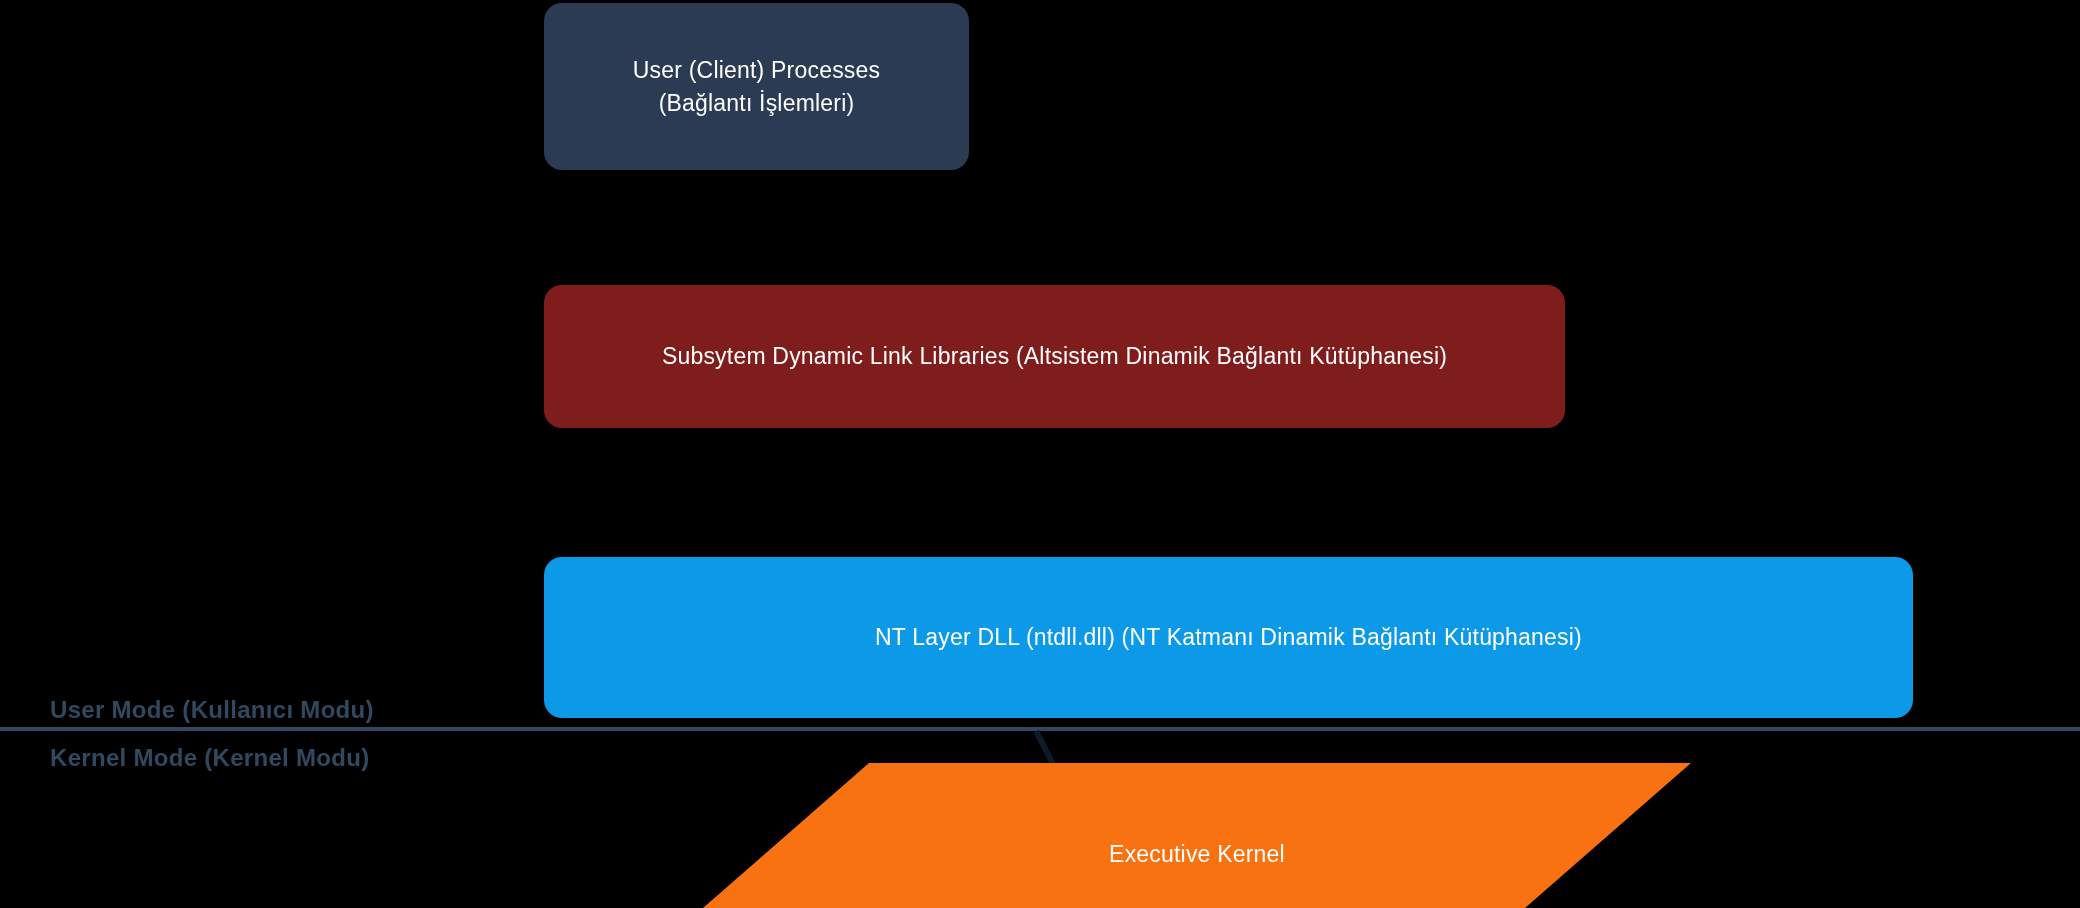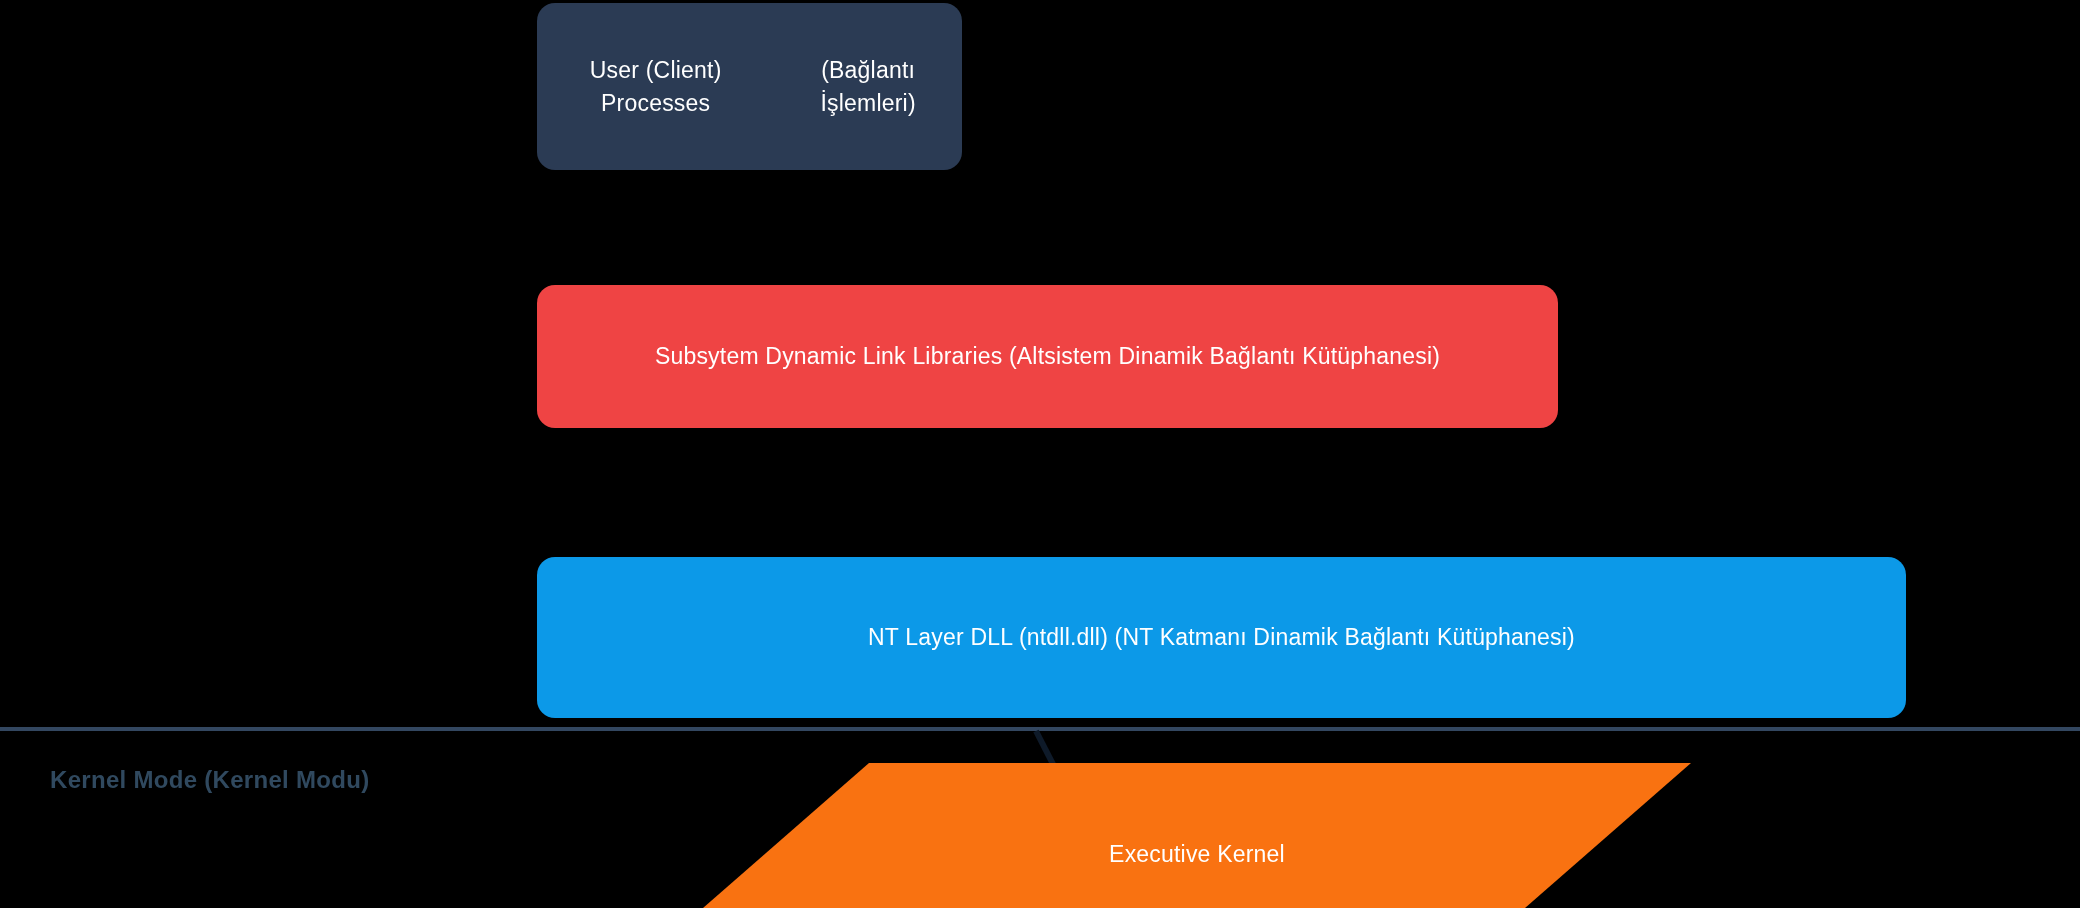--- a/index.html
+++ b/index.html
@@ -11,40 +11,41 @@
     position: relative;
     width: 2080px;
     height: 908px;
     background: #000000;
     overflow: hidden;
     font-family: "Liberation Sans", sans-serif;
   }
   .node {
     position: absolute;
     display: flex;
-    flex-direction: row;
+    flex-direction: column;
     align-items: center;
     justify-content: center;
     text-align: center;
     color: #ffffff;
     font-size: 23px;
     font-weight: 500;
     line-height: 1.4;
     border-radius: 18px;
     letter-spacing: 0.2px;
+    margin-left: 7px;
   }
   .node-user-processes {
     left: 537px; top: 3px;
     width: 425px; height: 167px;
     background: #2b3b54;
   }
   .node-subsystem-dll {
     left: 537px; top: 285px;
     width: 1021px; height: 143px;
-    background: #ef4444;
+    background: #7f1d1d;
   }
   .node-ntdll {
     left: 537px; top: 557px;
     width: 1369px; height: 161px;
     background: #0c99e8;
   }
   .mode-divider {
     position: absolute;
     left: 0; top: 727px;
     width: 2080px; height: 4px;
@@ -53,21 +54,21 @@
   .mode-label {
     position: absolute;
     left: 50px;
     color: #30495f;
     font-size: 24px;
     font-weight: 600;
     letter-spacing: 0.3px;
     white-space: nowrap;
   }
   .mode-label-user { top: 696px; }
-  .mode-label-kernel { top: 744px; margin-top: 22px; }
+  .mode-label-kernel { top: 744px; }
   .connector {
     position: absolute;
     left: 0; top: 0;
     width: 2080px; height: 908px;
     pointer-events: none;
   }
   .kernel-node {
     position: absolute;
     left: 703px; top: 763px;
     width: 988px; height: 182px;
@@ -95,20 +96,21 @@
   <div class="node node-subsystem-dll">
     <span>Subsytem Dynamic Link Libraries (Altsistem Dinamik Bağlantı Kütüphanesi)</span>
   </div>
 
   <div class="node node-ntdll">
     <span>NT Layer DLL (ntdll.dll) (NT Katmanı Dinamik Bağlantı Kütüphanesi)</span>
   </div>
 
   <div class="mode-divider"></div>
 
+  <div class="mode-label mode-label-user">User Mode (Kullanıcı Modu)</div>
   <div class="mode-label mode-label-kernel">Kernel Mode (Kernel Modu)</div>
 
   <svg class="connector" viewBox="0 0 2080 908" aria-hidden="true">
     <line x1="1036" y1="731" x2="1057" y2="772" stroke="#0e1a29" stroke-width="6"></line>
   </svg>
 
   <div class="kernel-node">
     <span>Executive Kernel</span>
   </div>
 

